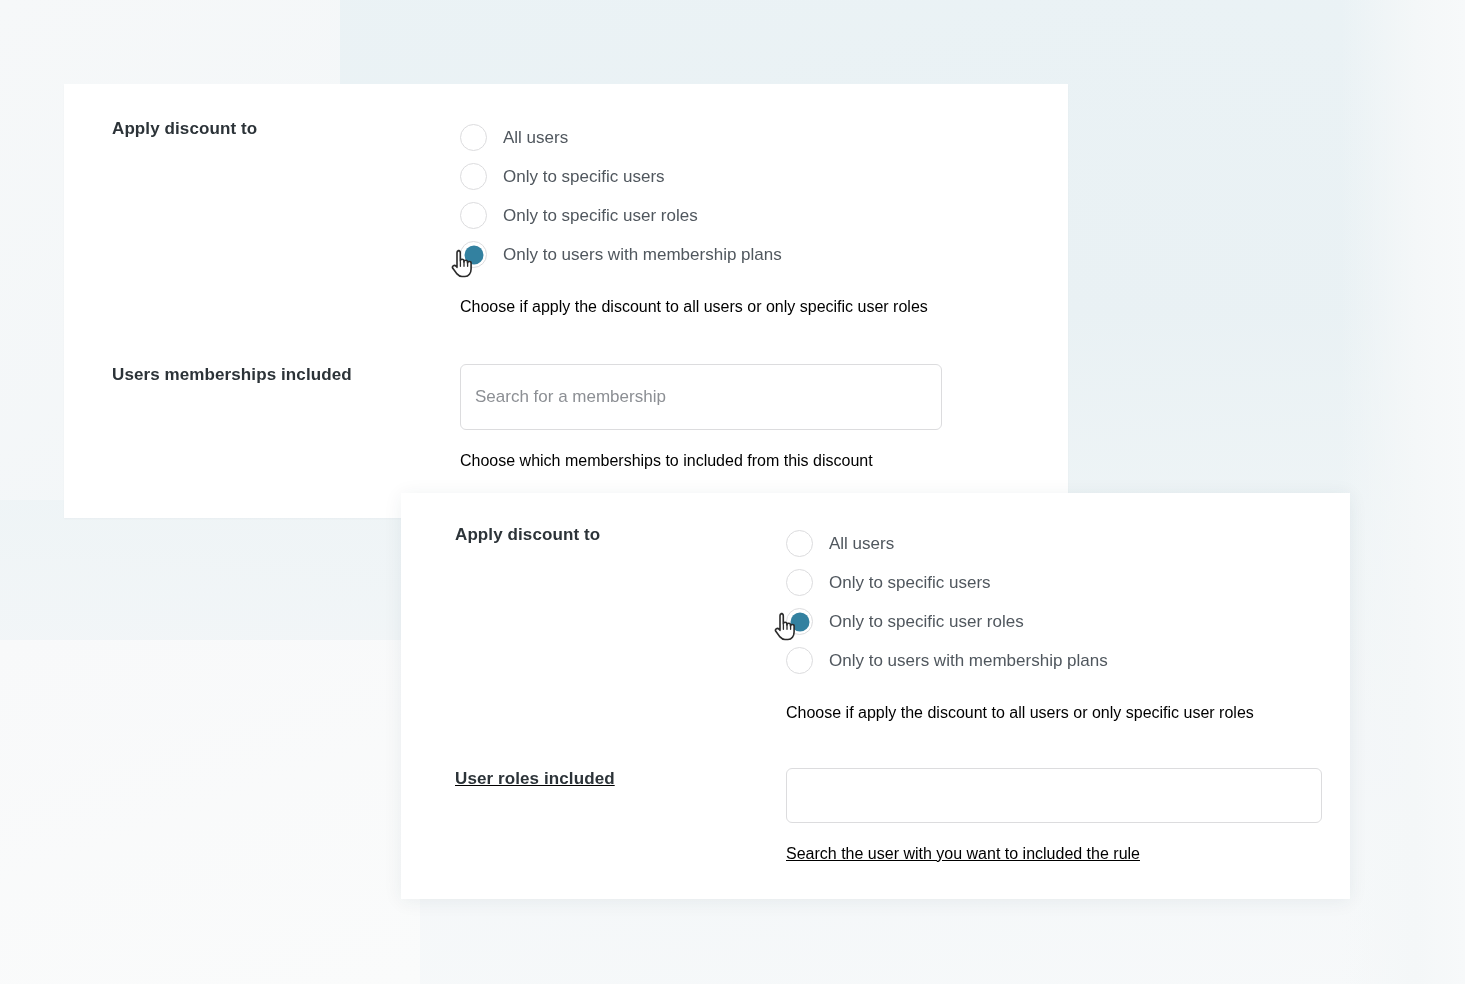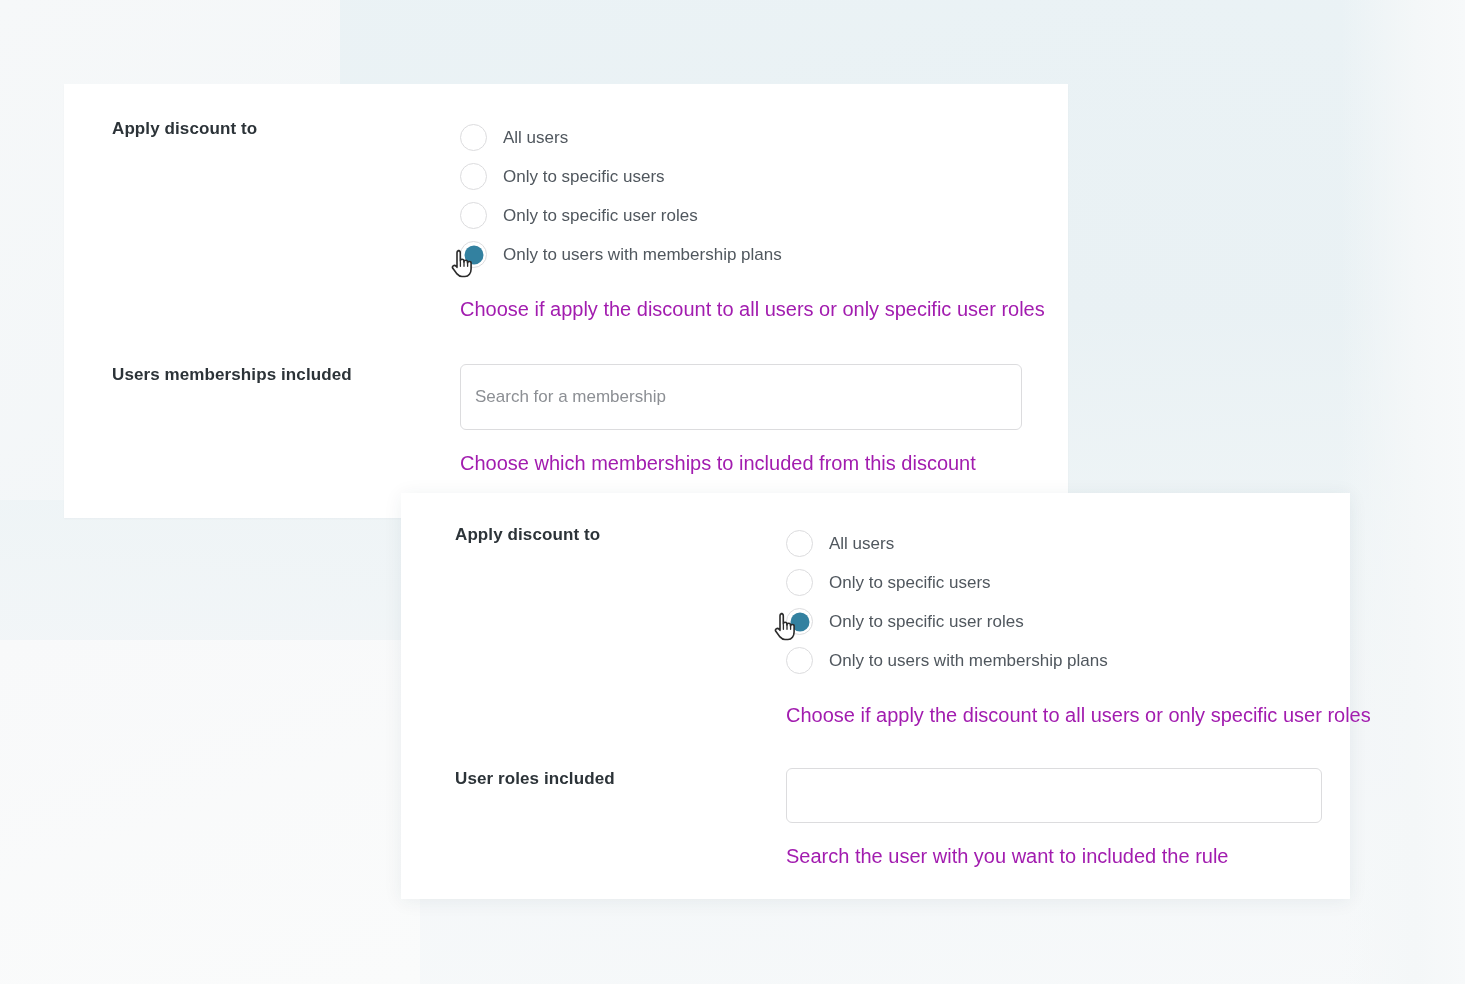--- a/index.html
+++ b/index.html
@@ -144,22 +144,22 @@
   }
   .radio-label {
     margin-left: 16px;
     font-size: 17px;
     color: #50575e;
     line-height: 1;
     white-space: nowrap;
   }
 
   .help-text {
-    font-size: 20px;
-    color: #a21caf;
+    font-size: 16px;
+    color: #000000;
     line-height: 1.35;
     white-space: nowrap;
   }
 
   
   .text-input {
     width: 100%;
     height: 100%;
     border: 1px solid #dcdcde;
     border-radius: 6px;
@@ -182,26 +182,26 @@
     height: 30px;
     pointer-events: none;
   }
 
   
   #row-apply-1  { left: 92px;  top: 118px; }
   #row-apply-1 .field-label { width: 348px; }
   #row-member-1 { left: 92px;  top: 364px; }
   #row-member-1 .field-label { width: 348px; }
 
-  .input-wrap-1 { width: 562px; height: 66px; }
+  .input-wrap-1 { width: 482px; height: 66px; }
 
   
   #row-apply-2  { left: 435px; top: 524px; }
   #row-apply-2 .field-label { width: 331px; }
-  #row-roles-2  { left: 435px; top: 768px; }
+  #row-roles-2  { left: 435px; top: 768px; text-decoration: underline; }
   #row-roles-2 .field-label { width: 331px; }
 
   .input-wrap-2 { width: 536px; height: 55px; }
 
   .spacer-sm { height: 20px; }
   .spacer-md { height: 22px; }
 </style>
 </head>
 <body>
 

